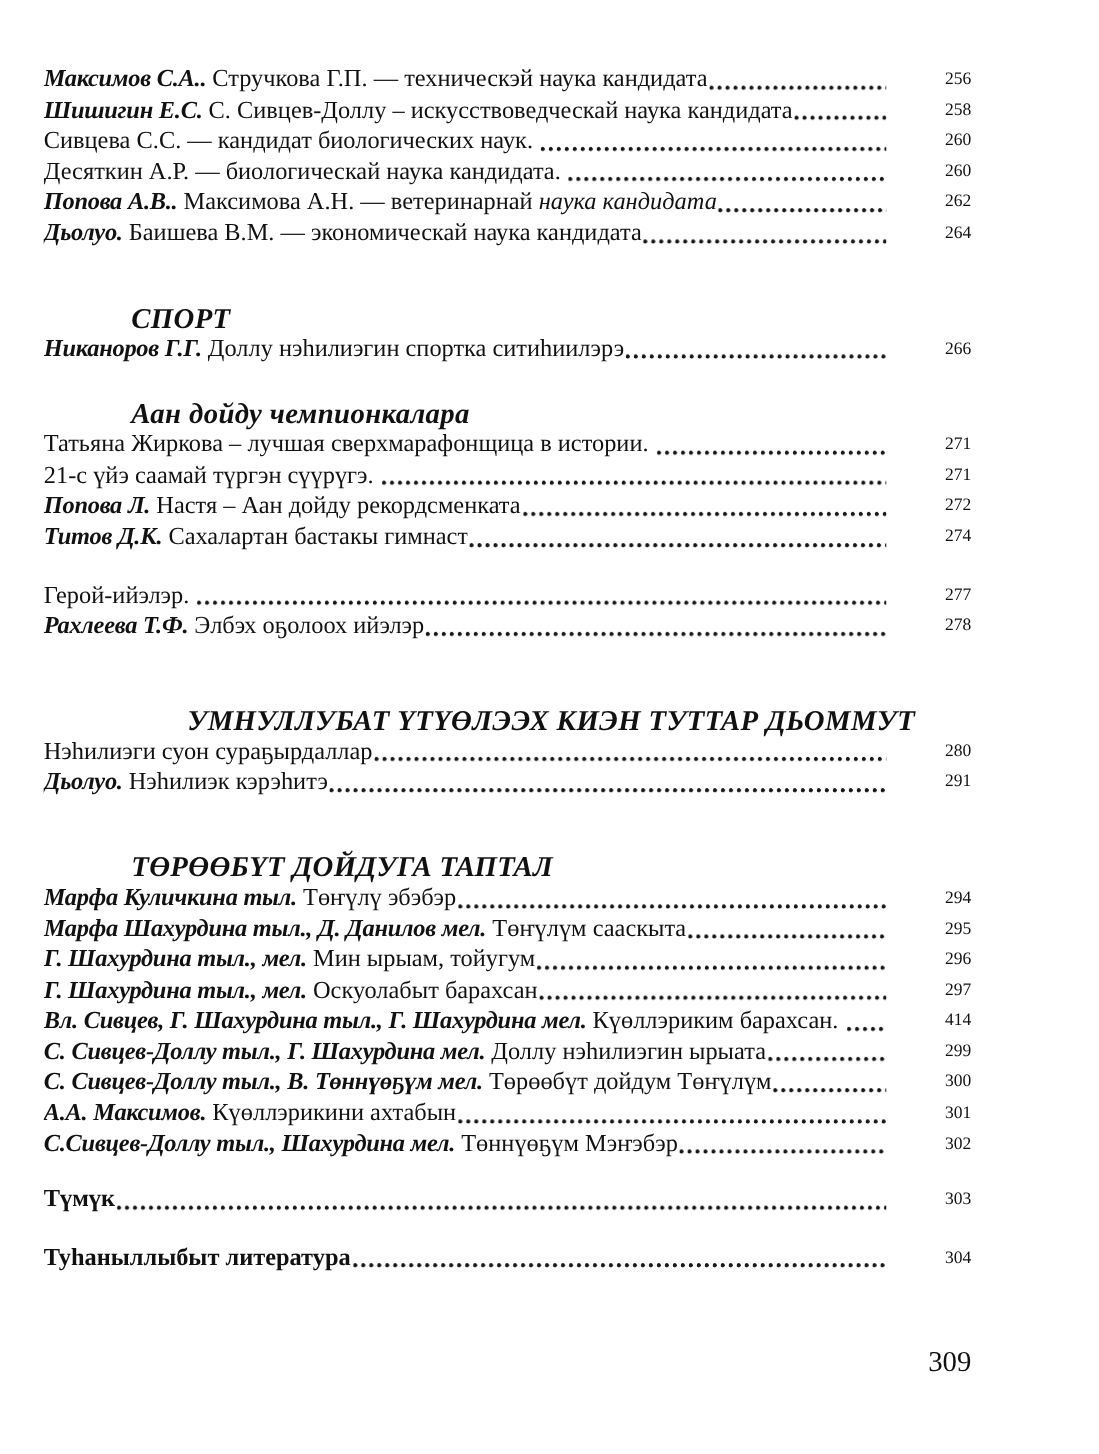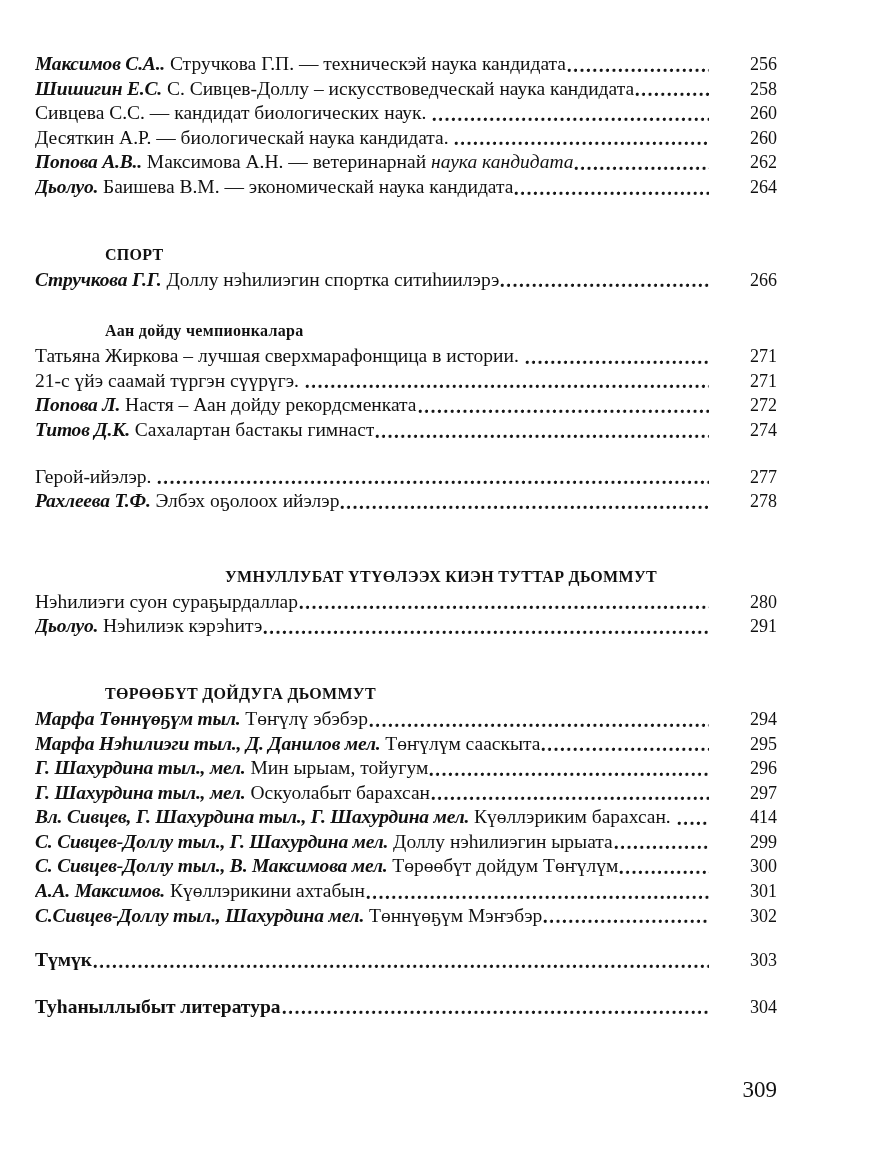--- a/index.html
+++ b/index.html
@@ -20,24 +20,25 @@
   }
   .content {
     position: absolute;
     top: 52px;
     left: 35px;
     right: 102px;
   }
   .heading {
     padding-left: 70px;
     font-weight: bold;
-    font-size: 16px;
+    font-size: 23px;
     line-height: 26px;
     white-space: nowrap;
     letter-spacing: 0.3px;
+    font-style: italic;
   }
   .entry {
     display: flex;
     align-items: center;
     font-size: 19.5px;
     line-height: 24.6px;
     white-space: nowrap;
   }
   .etext {
     white-space: pre;
@@ -60,21 +61,21 @@
     background-image: radial-gradient(circle at 2.2px 3.2px, #161616 1.35px, rgba(0,0,0,0) 1.9px);
     background-size: 6.4px 6px;
     background-repeat: repeat-x;
     background-position: left bottom;
   }
   .pagenum {
     flex: 0 0 auto;
     width: 42px;
     margin-left: 26px;
     text-align: right;
-    font-size: 18px;
+    font-size: 14px;
   }
   .gap-xl { margin-top: 50px; text-align: center; }
   .gap-lg { margin-top: 42px; }
   .gap-md { margin-top: 26px; }
   .gap-sm { margin-top: 20px; }
   .gap-sm2 { margin-top: 22px; }
   .page-footer {
     position: absolute;
     top: 1078px;
     right: 102px;
@@ -115,21 +116,21 @@
         </div>
         <div class="entry">
           <span class="etext"><span class="lead">Дьолуо.</span> Баишева В.М. — экономическай наука кандидата</span>
           <span class="leader"></span>
           <span class="pagenum">264</span>
         </div>
       </div>
       <div class="gap-lg heading">СПОРТ</div>
       <div class="entries">
         <div class="entry">
-          <span class="etext"><span class="lead">Стручкова Г.Г.</span> Доллу нэһилиэгин спортка ситиһиилэрэ</span>
+          <span class="etext"><span class="lead">Никаноров Г.Г.</span> Доллу нэһилиэгин спортка ситиһиилэрэ</span>
           <span class="leader"></span>
           <span class="pagenum">266</span>
         </div>
       </div>
       <div class="gap-md heading">Аан дойду чемпионкалара</div>
       <div class="entries">
         <div class="entry">
           <span class="etext">Татьяна Жиркова – лучшая сверхмарафонщица в истории. </span>
           <span class="leader"></span>
           <span class="pagenum">271</span>
@@ -168,29 +169,29 @@
           <span class="etext">Нэһилиэги суон сураҕырдаллар</span>
           <span class="leader"></span>
           <span class="pagenum">280</span>
         </div>
         <div class="entry">
           <span class="etext"><span class="lead">Дьолуо.</span> Нэһилиэк кэрэһитэ</span>
           <span class="leader"></span>
           <span class="pagenum">291</span>
         </div>
       </div>
-      <div class="gap-lg heading">ТӨРӨӨБҮТ ДОЙДУГА ДЬОММУТ</div>
-      <div class="entries">
-        <div class="entry">
-          <span class="etext"><span class="lead">Марфа Төннүөҕүм тыл.</span> Төҥүлү эбэбэр</span>
+      <div class="gap-lg heading">ТӨРӨӨБҮТ ДОЙДУГА ТАПТАЛ</div>
+      <div class="entries">
+        <div class="entry">
+          <span class="etext"><span class="lead">Марфа Куличкина тыл.</span> Төҥүлү эбэбэр</span>
           <span class="leader"></span>
           <span class="pagenum">294</span>
         </div>
         <div class="entry">
-          <span class="etext"><span class="lead">Марфа Нэһилиэги тыл., Д. Данилов мел.</span> Төҥүлүм сааскыта</span>
+          <span class="etext"><span class="lead">Марфа Шахурдина тыл., Д. Данилов мел.</span> Төҥүлүм сааскыта</span>
           <span class="leader"></span>
           <span class="pagenum">295</span>
         </div>
         <div class="entry">
           <span class="etext"><span class="lead">Г. Шахурдина тыл., мел.</span> Мин ырыам, тойугум</span>
           <span class="leader"></span>
           <span class="pagenum">296</span>
         </div>
         <div class="entry">
           <span class="etext"><span class="lead">Г. Шахурдина тыл., мел.</span> Оскуолабыт барахсан</span>
@@ -201,21 +202,21 @@
           <span class="etext"><span class="lead">Вл. Сивцев, Г. Шахурдина тыл., Г. Шахурдина мел.</span> Күөллэриким барахсан. </span>
           <span class="leader"></span>
           <span class="pagenum">414</span>
         </div>
         <div class="entry">
           <span class="etext"><span class="lead">С. Сивцев-Доллу тыл., Г. Шахурдина мел.</span> Доллу нэһилиэгин ырыата</span>
           <span class="leader"></span>
           <span class="pagenum">299</span>
         </div>
         <div class="entry">
-          <span class="etext"><span class="lead">С. Сивцев-Доллу тыл., В. Максимова мел.</span> Төрөөбүт дойдум Төҥүлүм</span>
+          <span class="etext"><span class="lead">С. Сивцев-Доллу тыл., В. Төннүөҕүм мел.</span> Төрөөбүт дойдум Төҥүлүм</span>
           <span class="leader"></span>
           <span class="pagenum">300</span>
         </div>
         <div class="entry">
           <span class="etext"><span class="lead">А.А. Максимов.</span> Күөллэрикини ахтабын</span>
           <span class="leader"></span>
           <span class="pagenum">301</span>
         </div>
         <div class="entry">
           <span class="etext"><span class="lead">С.Сивцев-Доллу тыл., Шахурдина мел.</span> Төннүөҕүм Мэҥэбэр</span>

